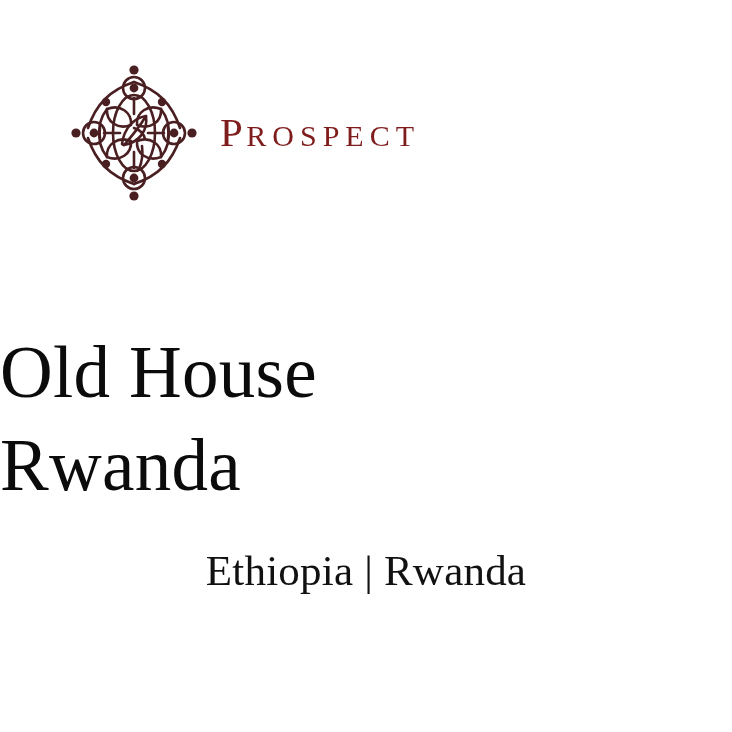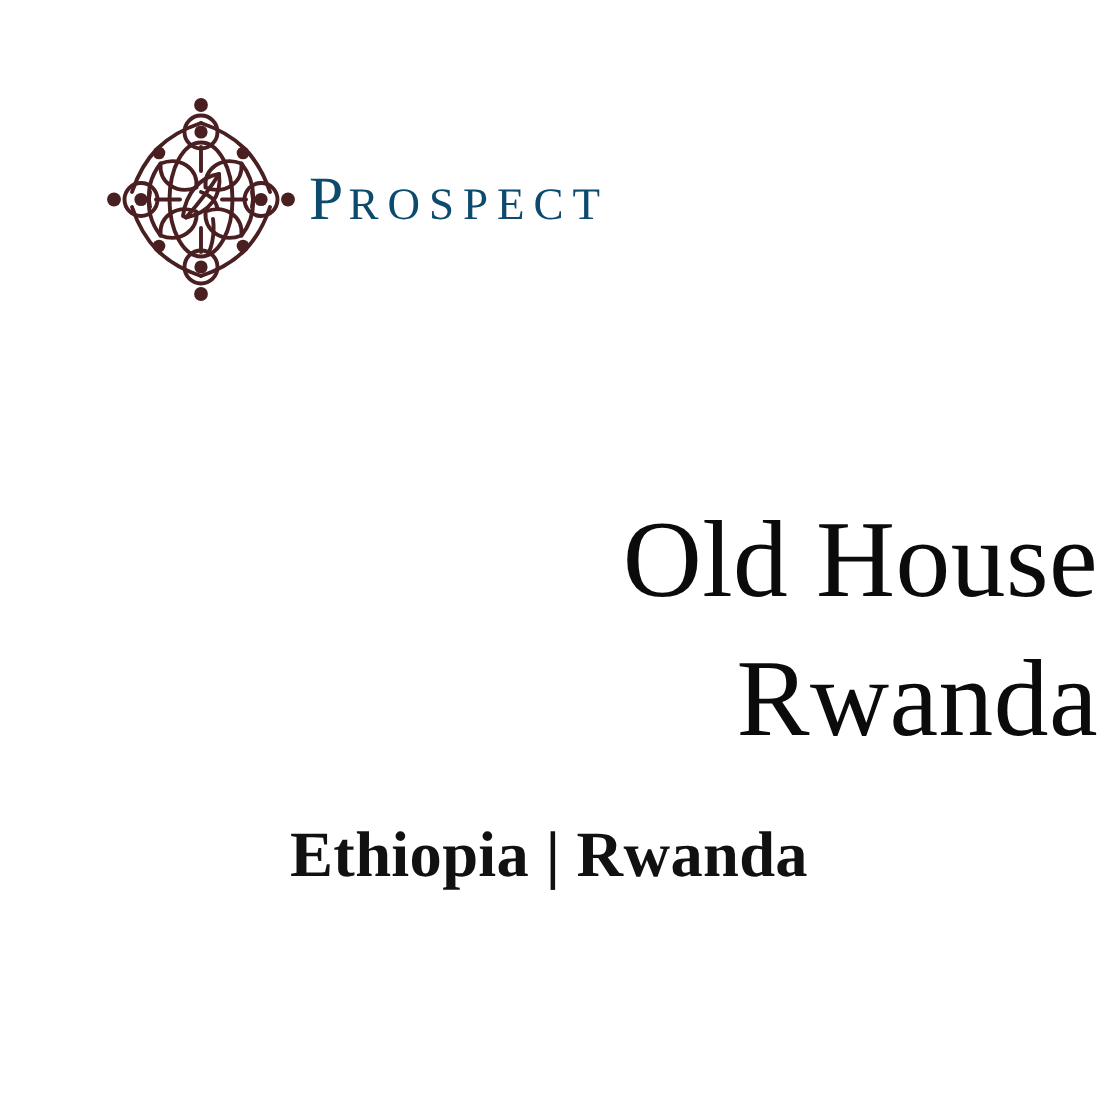--- a/index.html
+++ b/index.html
@@ -34,42 +34,43 @@
   }
 
   #brand-mark {
     width: 144px;
     height: 162px;
     flex: 0 0 auto;
     display: block;
   }
 
   #brand-wordmark {
+    margin-left: 14px;
     font-family: "Liberation Serif", "DejaVu Serif", serif;
-    color: #0c4a6e;
+    color: #7f1d1d;
     white-space: nowrap;
     line-height: 1;
     padding-bottom: 2px;
   }
   #brand-wordmark .cap {
     font-size: 41px;
     letter-spacing: 0.085em;
   }
   #brand-wordmark .rest {
     font-size: 30px;
     letter-spacing: 0.20em;
   }
 
   
   #product-title {
     position: absolute;
     left: 0;
     right: 0;
     top: 277px;
-    text-align: right;
+    text-align: left;
     color: #0b0b0b;
     font-family: "Liberation Serif", "DejaVu Serif", serif;
     font-size: 73px;
     font-weight: 400;
     line-height: 1.28;
     letter-spacing: 0.004em;
   }
   #product-title .title-line {
     display: block;
   }
@@ -77,21 +78,21 @@
   
   #product-origin {
     position: absolute;
     left: 0;
     right: 0;
     top: 545px;
     text-align: center;
     color: #111111;
     font-family: "Liberation Serif", "DejaVu Serif", serif;
     font-size: 43px;
-    font-weight: 700;
+    font-weight: 400;
     line-height: 1.2;
     letter-spacing: 0.005em;
   }
 </style>
 </head>
 <body>
 
 <div id="label-card">
 
   <div id="brand-lockup">

